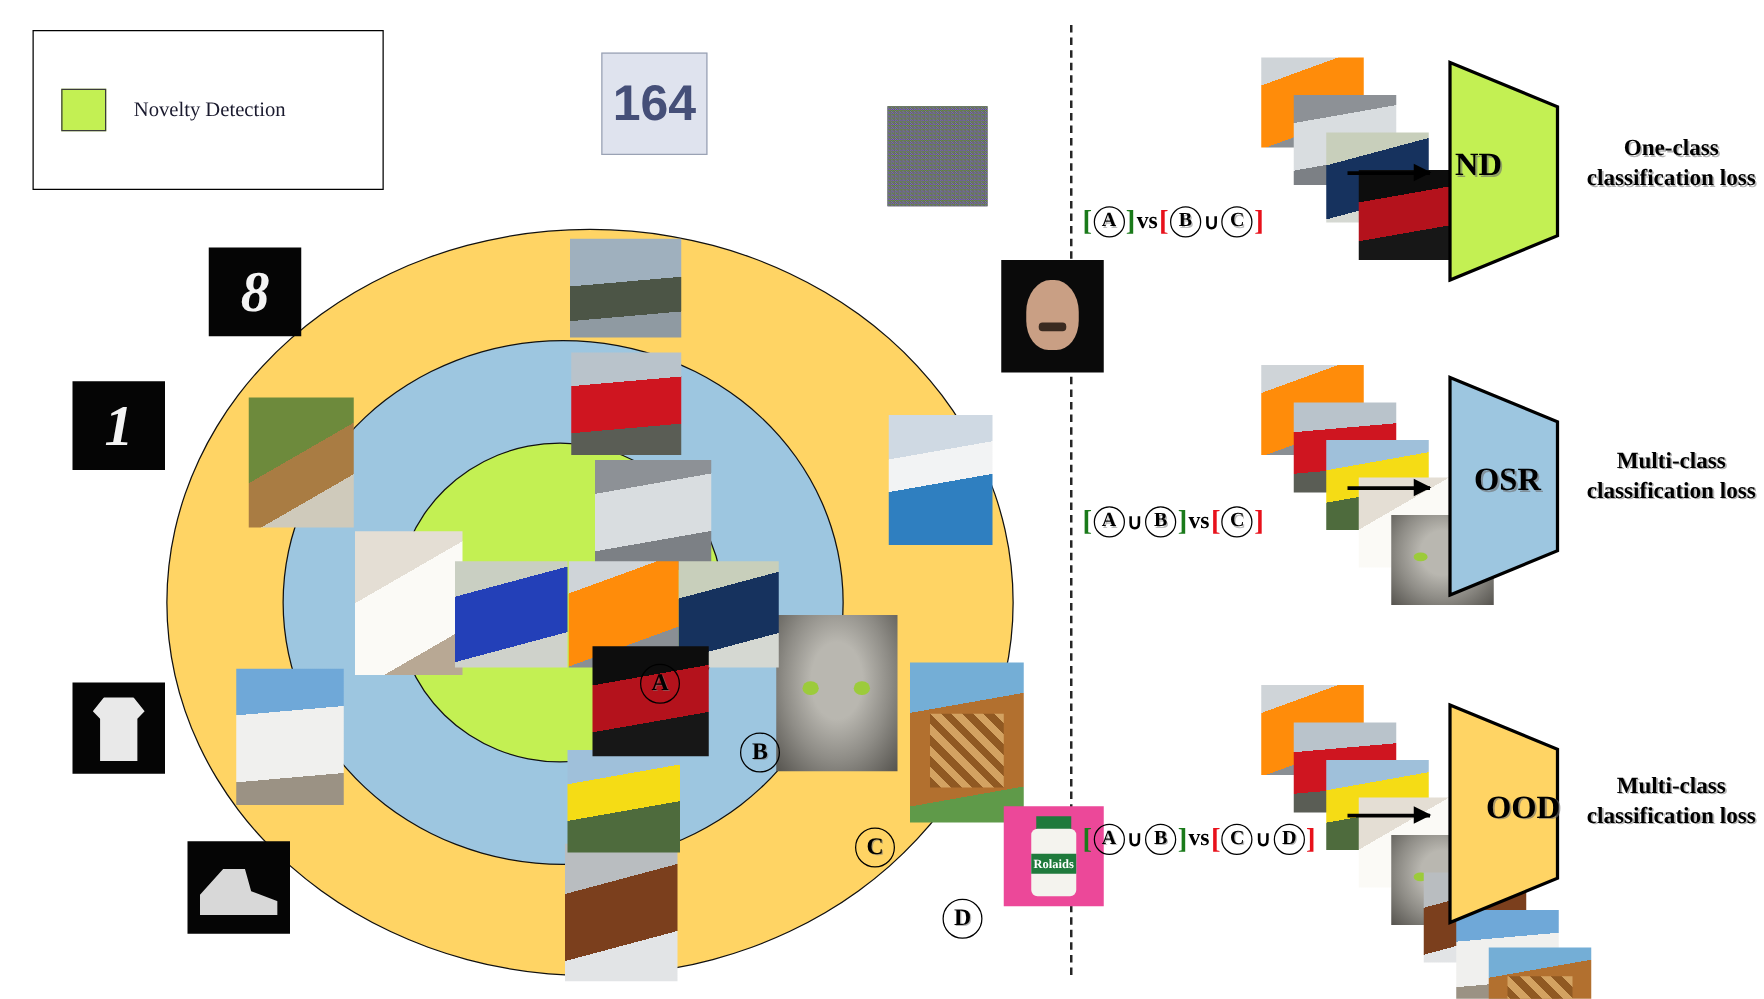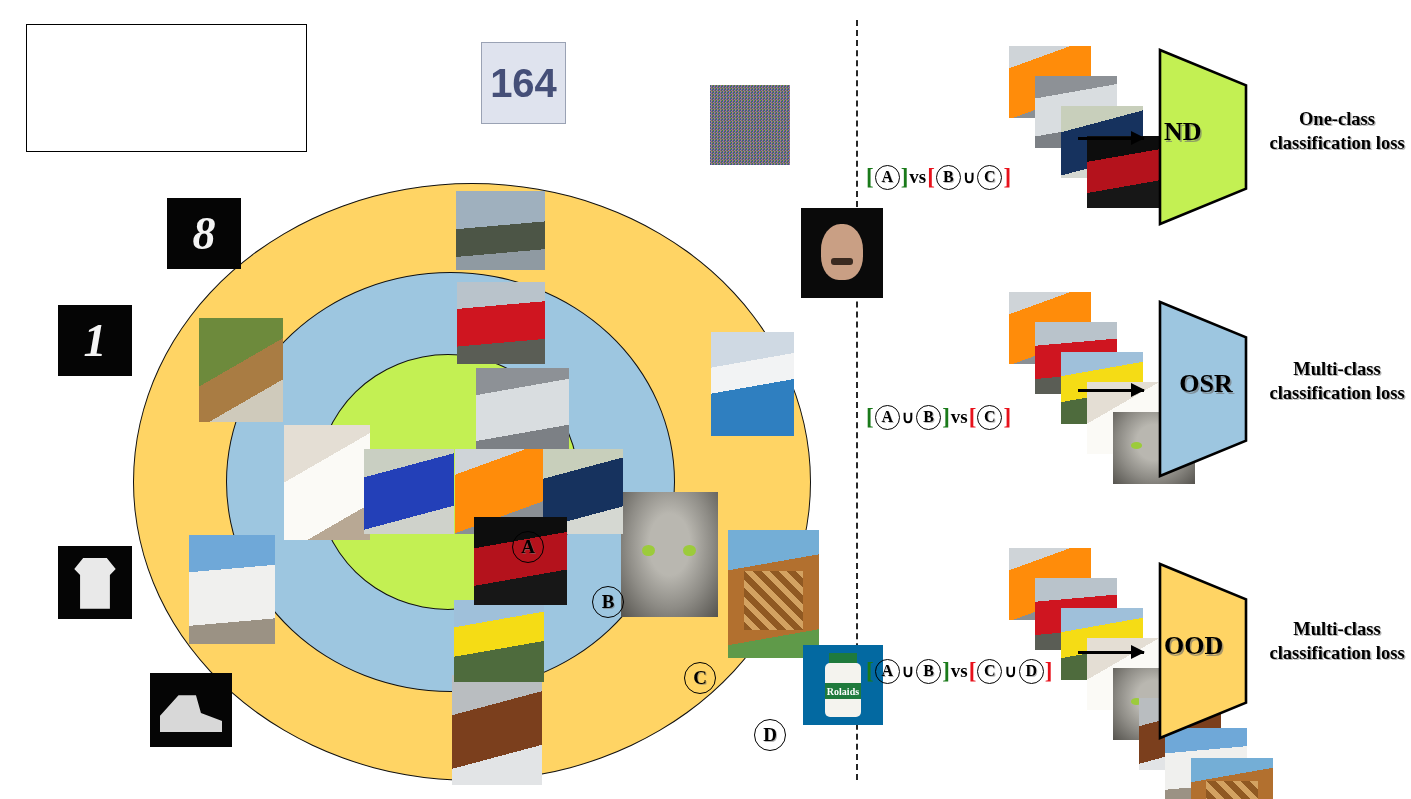--- a/index.html
+++ b/index.html
@@ -56,20 +56,24 @@
 
   .arrow{position:absolute;height:3px;background:#000;}
   .arrow:after{content:"";position:absolute;right:-1px;top:-6px;
                border-left:14px solid #000;border-top:7.5px solid transparent;
                border-bottom:7.5px solid transparent;}
 </style>
 </head>
 <body>
 
 <div id="legend">
+  <div class="legend-row">
+    <span class="legend-swatch" style="background: rgb(195, 240, 83);"></span>
+    <span class="legend-label">Novelty Detection</span>
+  </div>
 </div>
 
 <div class="ellipse" id="ring-ood" style="background: rgb(255, 212, 100);"></div>
 <div class="ellipse" id="ring-osr" style="background: rgb(157, 198, 224);"></div>
 <div class="ellipse" id="ring-nd" style="background: rgb(195, 240, 83);"></div>
 
 <div id="tiles-layer">
     <div class="tile" style="left: 412px; top: 191px; width: 89px; height: 79px; background: linear-gradient(175deg, rgb(159, 176, 190) 0px, rgb(159, 176, 190) 44%, rgb(76, 85, 70) 44%, rgb(76, 85, 70) 76%, rgb(143, 154, 162) 76%, rgb(143, 154, 162) 100%); z-index: 5;"></div>
     <div class="tile" style="left: 155px; top: 318px; width: 84px; height: 104px; background: linear-gradient(150deg, rgb(109, 138, 60) 0px, rgb(109, 138, 60) 45%, rgb(169, 124, 67) 45%, rgb(169, 124, 67) 72%, rgb(207, 202, 187) 72%, rgb(207, 202, 187) 100%); z-index: 5;"></div>
     <div class="tile" style="left: 145px; top: 535px; width: 86px; height: 109px; background: linear-gradient(175deg, rgb(111, 168, 216) 0px, rgb(111, 168, 216) 32%, rgb(240, 240, 238) 32%, rgb(240, 240, 238) 78%, rgb(155, 146, 132) 78%, rgb(155, 146, 132) 100%); z-index: 5;"></div>
@@ -103,21 +107,21 @@
       <span style="position:absolute;left:12%;top:30%;width:76%;height:50%;background:#d8d8d8;clip-path:polygon(30% 0,58% 0,66% 48%,100% 70%,100% 100%,0 100%,0 56%)"></span>
     </div>
     <div class="tile" style="left: 437px; top: 42px; width: 83px; height: 80px; background: rgb(223, 227, 238); border: 1px solid rgb(154, 162, 180); z-index: 5;">
       <span style="position:absolute;inset:0;display:flex;align-items:center;justify-content:center;color:#454f78;font:bold 40px &quot;Liberation Sans&quot;,sans-serif;filter:blur(.6px)">164</span>
     </div>
     <div class="tile" style="left: 666px; top: 85px; width: 80px; height: 80px; background: repeating-conic-gradient(rgb(155, 111, 176) 0deg, rgb(155, 111, 176) 2deg, rgb(61, 122, 92) 2deg, rgb(61, 122, 92) 4deg, rgb(141, 138, 58) 4deg, rgb(141, 138, 58) 6deg, rgb(74, 79, 142) 6deg, rgb(74, 79, 142) 8deg) 0% 0% / 3px 3px rgb(75, 74, 82); z-index: 5;"></div>
     <div class="tile" style="left: 757px; top: 208px; width: 82px; height: 90px; background: rgb(10, 10, 10); z-index: 5;">
       <span style="position:absolute;left:24%;top:18%;width:52%;height:62%;border-radius:46% 46% 42% 42%;background:#c99f84"></span>
       <span style="position:absolute;left:36%;top:56%;width:28%;height:7%;background:#3a2a20;border-radius:3px"></span>
     </div>
-    <div class="tile" style="left: 759px; top: 645px; width: 80px; height: 80px; background: #0369a1; z-index: 5;">
+    <div class="tile" style="left: 759px; top: 645px; width: 80px; height: 80px; background: #ec4899; z-index: 5;">
       <span style="position:absolute;left:33%;top:10%;width:34%;height:14%;background:#1f7a3c"></span>
       <span style="position:absolute;left:28%;top:22%;width:44%;height:68%;background:#f4f3ee;border-radius:5px"></span>
       <span style="position:absolute;left:28%;top:48%;width:44%;height:20%;background:#1f7a3c;display:flex;align-items:center;justify-content:center;color:#fff;font:bold 10px &quot;Liberation Serif&quot;,serif">Rolaids</span>
     </div>
   </div>
 <div id="tags-layer">
     <div class="ring-tag" style="left: 512px; top: 531px; z-index: 9;">A</div>
     <div class="ring-tag" style="left: 592px; top: 586px; z-index: 9;">B</div>
     <div class="ring-tag" style="left: 684px; top: 662px; z-index: 9;">C</div>
     <div class="ring-tag" style="left: 754px; top: 719px; z-index: 9;">D</div>
@@ -201,15 +205,15 @@
       <span class="cup">∪</span>
       <span class="cletter">D</span>
       <span class="br-r">]</span>
     </div>
     <div class="arrow" style="left: 1078px; top: 651px; width: 66px; z-index: 10;"></div>
     <div class="trap" style="left: 1158px; top: 562px; width: 90px; height: 178px; z-index: 12;">
       <svg width="90" height="178" style="display:block">
         <polygon points="2,2 88,37.379999999999995 88,140.62 2,176" fill="#ffd464" stroke="#000" stroke-width="2.6"></polygon>
       </svg>
     </div>
-    <div class="trap-label" style="left: 1164px; top: 631px; width: 84px; text-align: left; z-index: 15;">OOD</div>
+    <div class="trap-label" style="left: 1164px; top: 631px; width: 84px; text-align: right; z-index: 15;">OOD</div>
     <div class="loss-text" style="left: 1262px; top: 618px; z-index: 15;">Multi-class classification loss</div>
   </div>
 
 </body></html>

